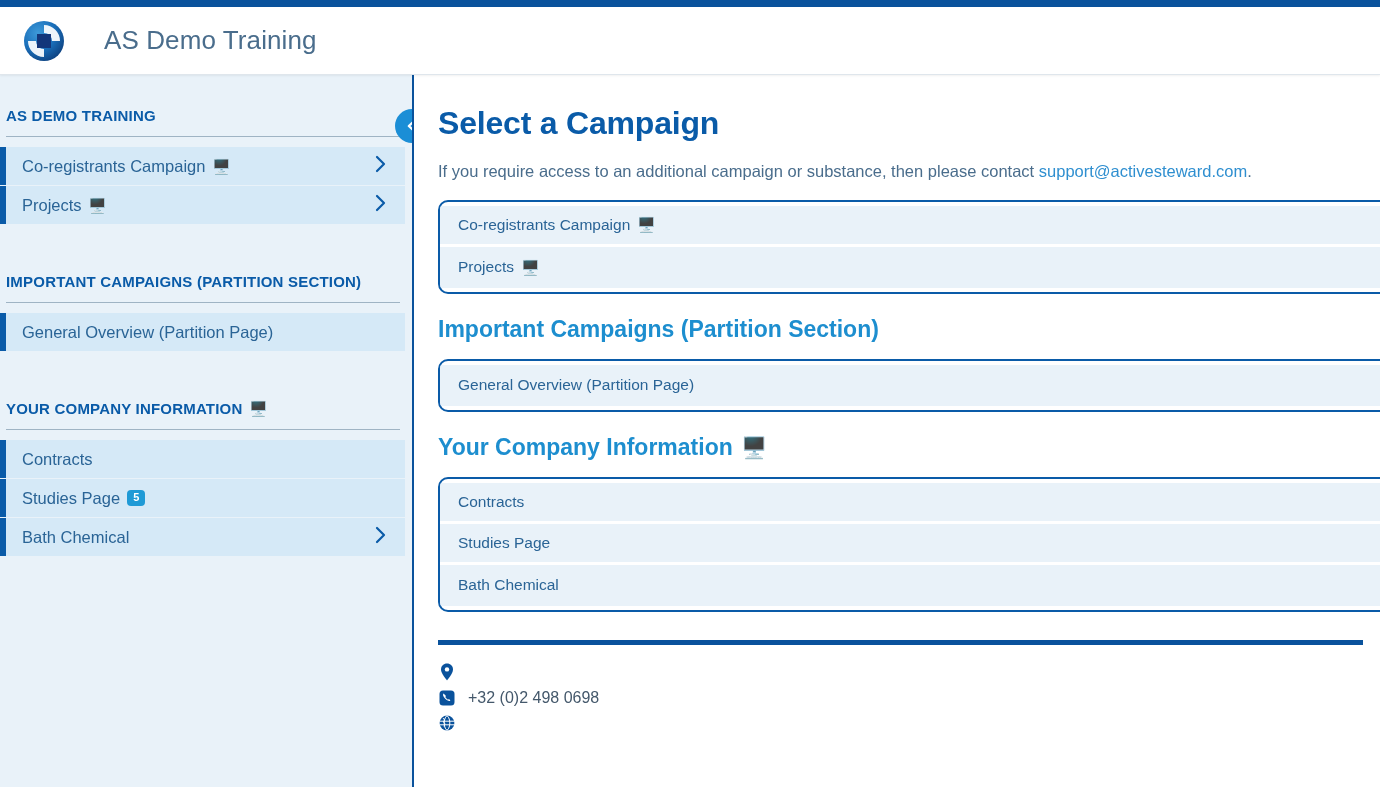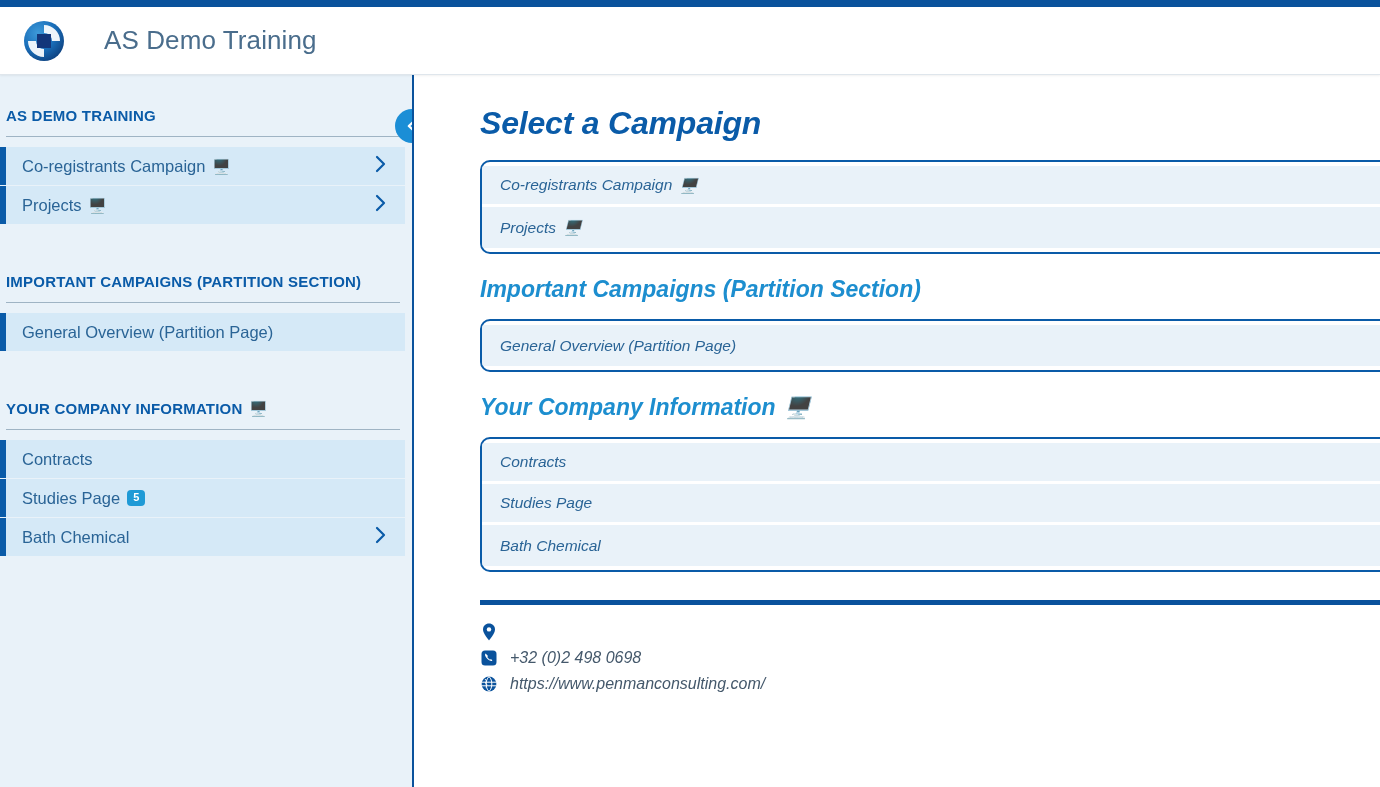--- a/index.html
+++ b/index.html
@@ -119,24 +119,23 @@
     align-items: center;
     justify-content: center;
     cursor: pointer;
     z-index: 9;
   }
 
   
   #main {
     flex: 1;
     background: #ffffff;
-    padding: 30px 0 0 66px;
+    padding: 30px 0 0 24px;
     overflow: hidden;
     position: relative;
-    font-style: italic;
   }
   #page-title {
     font-size: 32px;
     font-weight: bold;
     color: #0a5ba8;
     margin-bottom: 18px;
     letter-spacing: -0.2px;
   }
   .intro-line {
     font-size: 16.5px;
@@ -310,20 +309,23 @@
             </svg>
         </span>
       </div>
     </div>
   </nav>
 
   <main id="main">
 
     <h2 id="page-title">Select a Campaign</h2>
 
+    <p class="intro-line">
+      <span>If you require access to an additional campaign or substance, then please contact </span><a class="email-link" href="#">support@activesteward.com</a><span>.</span>
+    </p>
 
     <div class="link-box">
       <div class="link-row">
         <span class="link-row-label">
           <span>Co-registrants Campaign</span>
           <span class="monitor">🖥️</span>
         </span>
       </div>
       <div class="link-row">
         <span class="link-row-label">
@@ -390,18 +392,17 @@
 
       <div class="foot-row">
         <span class="foot-icon">
           <svg width="16" height="16" viewBox="0 0 16 16">
             <circle cx="8" cy="8" r="7.4" fill="#0a529c"></circle>
             <path d="M8 0.6 C5.8 2.6 5.2 5.3 5.2 8 C5.2 10.7 5.8 13.4 8 15.4 C10.2 13.4 10.8 10.7 10.8 8 C10.8 5.3 10.2 2.6 8 0.6 Z" fill="none" stroke="#ffffff" stroke-width="1"></path>
             <path d="M1 6.2 H15 M1 9.8 H15" stroke="#ffffff" stroke-width="1"></path>
             <path d="M4 3 L5.6 5 L4.2 7 L6 8.6 L5 11.4" fill="none" stroke="#ffffff" stroke-width="0.9"></path>
           </svg>
         </span>
-        <span>https://www.penmanconsulting.com/</span>
       </div>
     </div>
 
   </main>
 </div>
 
 </body></html>

